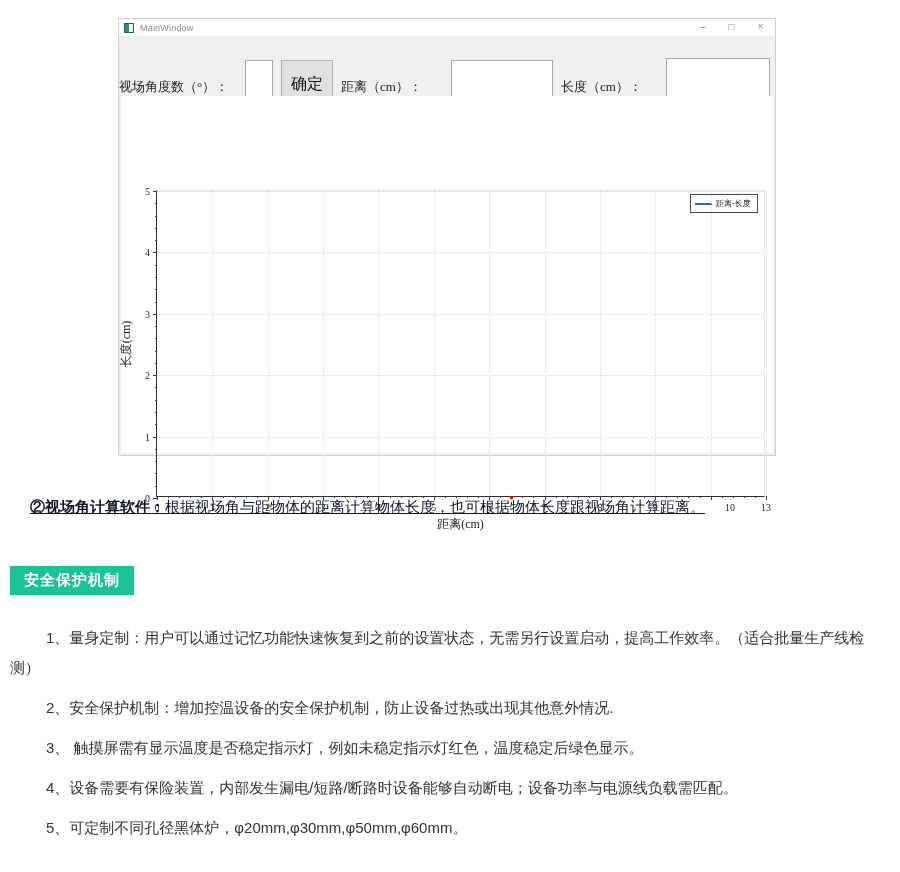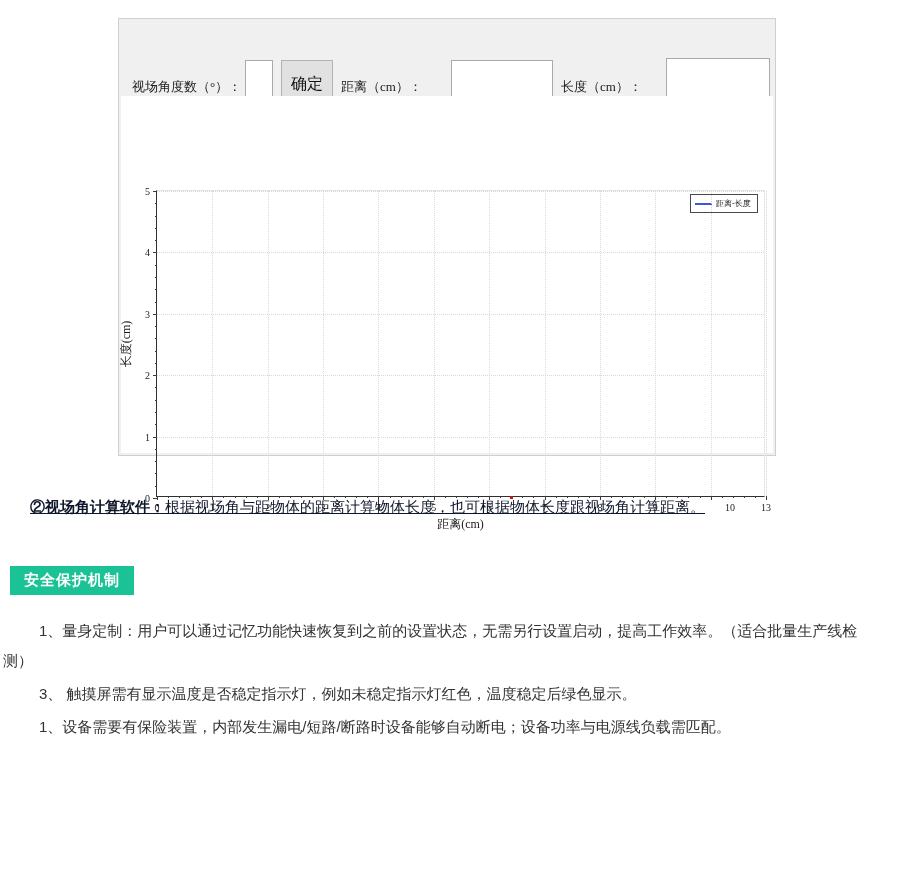--- a/index.html
+++ b/index.html
@@ -52,29 +52,41 @@
   .legend-line { width: 17px; height: 2px; margin-right: 4px; flex: 0 0 auto; }
   .legend-text { font-family: "Liberation Serif", serif; font-size: 8px; color: #111; white-space: nowrap; }
   .marker { position: absolute; width: 3px; height: 3px; }
 
   
   .desc { position: absolute; left: 30px; top: 496px; width: 850px; font-size: 15px; color: #0f172a; line-height: 22px; text-decoration: underline; }
   .desc b { font-weight: bold; }
   .badge { position: absolute; left: 10px; top: 566px; color: #fff; font-weight: bold;
            font-size: 15px; padding: 5px 14px; letter-spacing: 1px; }
   .features { position: absolute; left: 0; top: 613px; width: 886px; font-size: 15px; color: #333; }
-  .features p { margin: 3px; text-indent: 36px; line-height: 30px; }
+  .features p { margin: 10px; text-indent: 36px; line-height: 30px; }
 </style>
 </head>
 <body>
 
 <div class="window">
+  <div class="titlebar">
+    <svg class="win-icon" viewBox="0 0 10 10">
+      <rect x="0.5" y="0.5" width="9" height="9" fill="#eef6f5" stroke="#27605c"></rect>
+      <rect x="1" y="1" width="4" height="8" fill="#2a8f85"></rect>
+    </svg>
+    <span class="win-title">MainWindow</span>
+    <div class="win-controls">
+      <span class="win-btn">–</span>
+      <span class="win-btn">□</span>
+      <span class="win-btn">×</span>
+    </div>
+  </div>
 
   <div class="formbar">
-    <span class="f-label" style="left:13px">视场角度数（°）：</span>
+    <span class="f-label" style="left:0">视场角度数（°）：</span>
     <input class="f-input" style="left: 126px; width: 28px;" value="">
     <button class="f-btn">确定</button>
     <span class="f-label" style="left:222px">距离（cm）：</span>
     <input class="f-input" style="left: 332px; width: 102px;" value="">
     <span class="f-label" style="left:442px">长度（cm）：</span>
     <input class="f-input" style="left: 547px; width: 104px; top: 22px; height: 50px;" value="">
   </div>
 
   <div class="canvas">
     <div class="plot" id="plot">
@@ -206,15 +218,17 @@
 </div>
 
 <p class="desc">
   <b>②视场角计算软件：</b><span>根据视场角与距物体的距离计算物体长度，也可根据物体长度跟视场角计算距离。</span>
 </p>
 
 <div class="badge" id="badge" style="background: rgb(26, 194, 149);">安全保护机制</div>
 
 <div class="features">
   <p>1、量身定制：用户可以通过记忆功能快速恢复到之前的设置状态，无需另行设置启动，提高工作效率。（适合批量生产线检测）</p>
+  <p>2、安全保护机制：增加控温设备的安全保护机制，防止设备过热或出现其他意外情况.</p>
   <p>3、 触摸屏需有显示温度是否稳定指示灯，例如未稳定指示灯红色，温度稳定后绿色显示。</p>
-  <p>1、设备需要有保险装置，内部发生漏电/短路/断路时设备能够自动断电；设备功率与电源线负载需匹配。</p>
+  <p>4、设备需要有保险装置，内部发生漏电/短路/断路时设备能够自动断电；设备功率与电源线负载需匹配。</p>
+  <p>5、可定制不同孔径黑体炉，φ20mm,φ30mm,φ50mm,φ60mm。</p>
 </div>
 
 </body></html>

